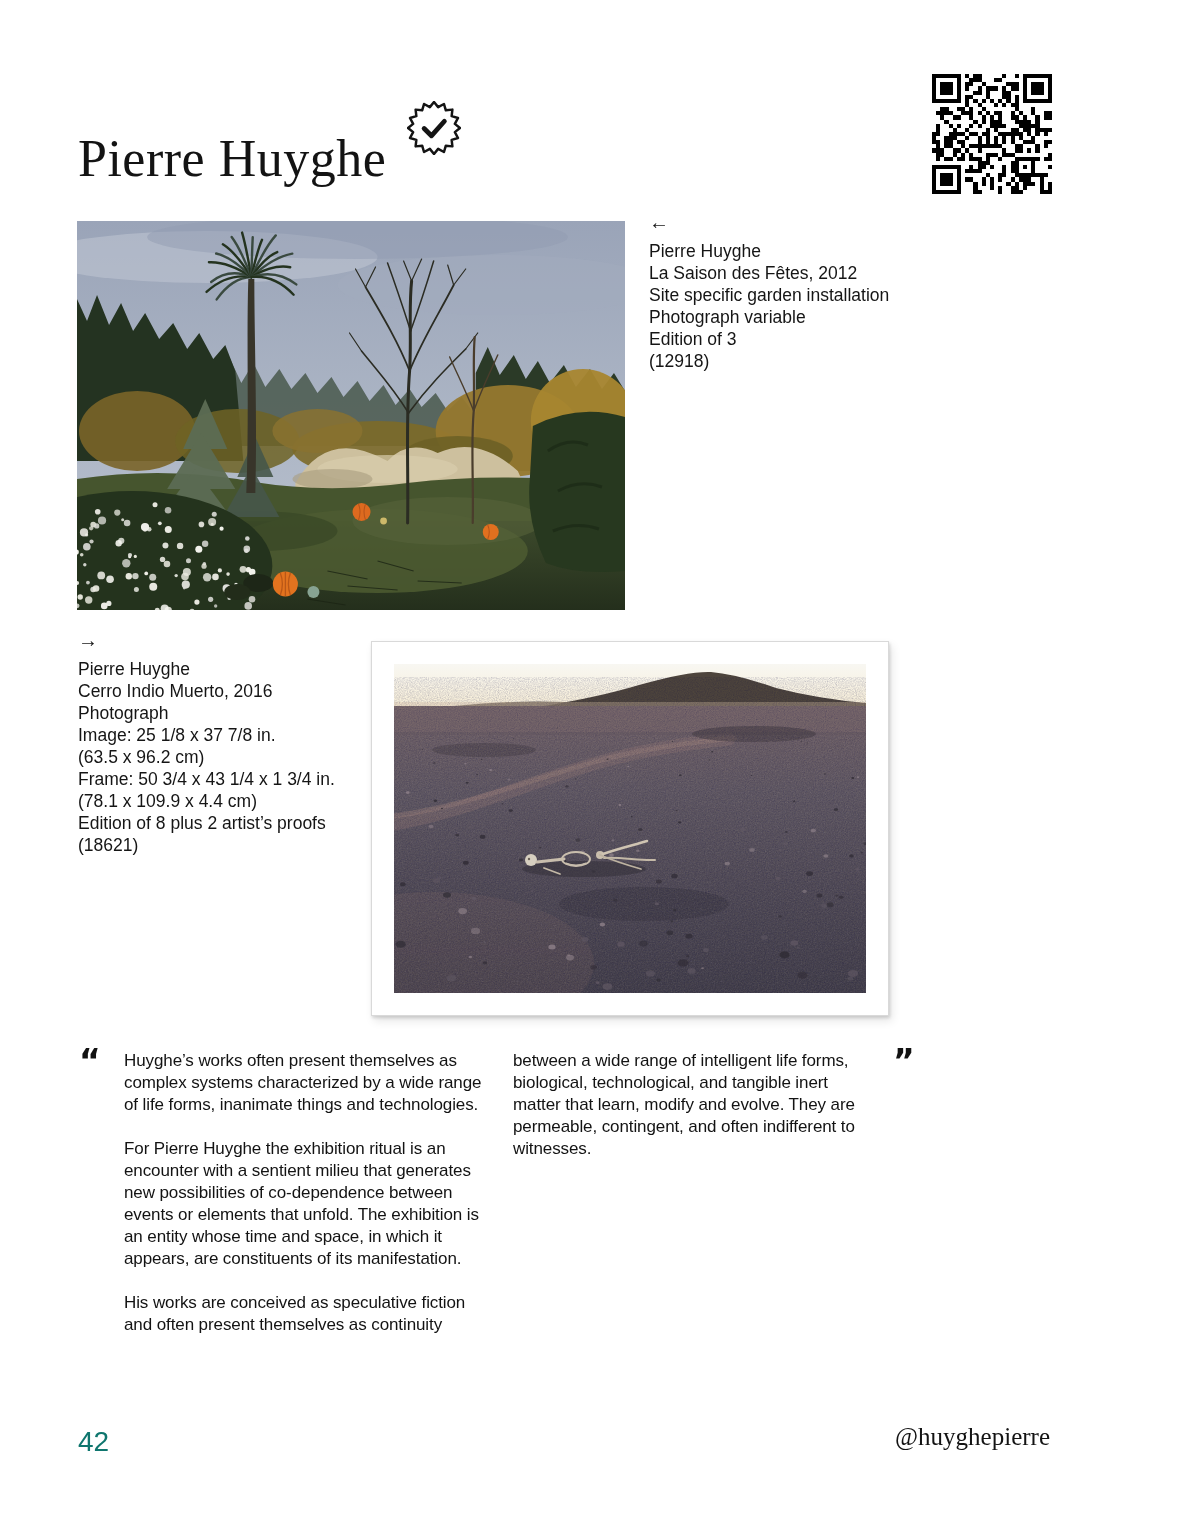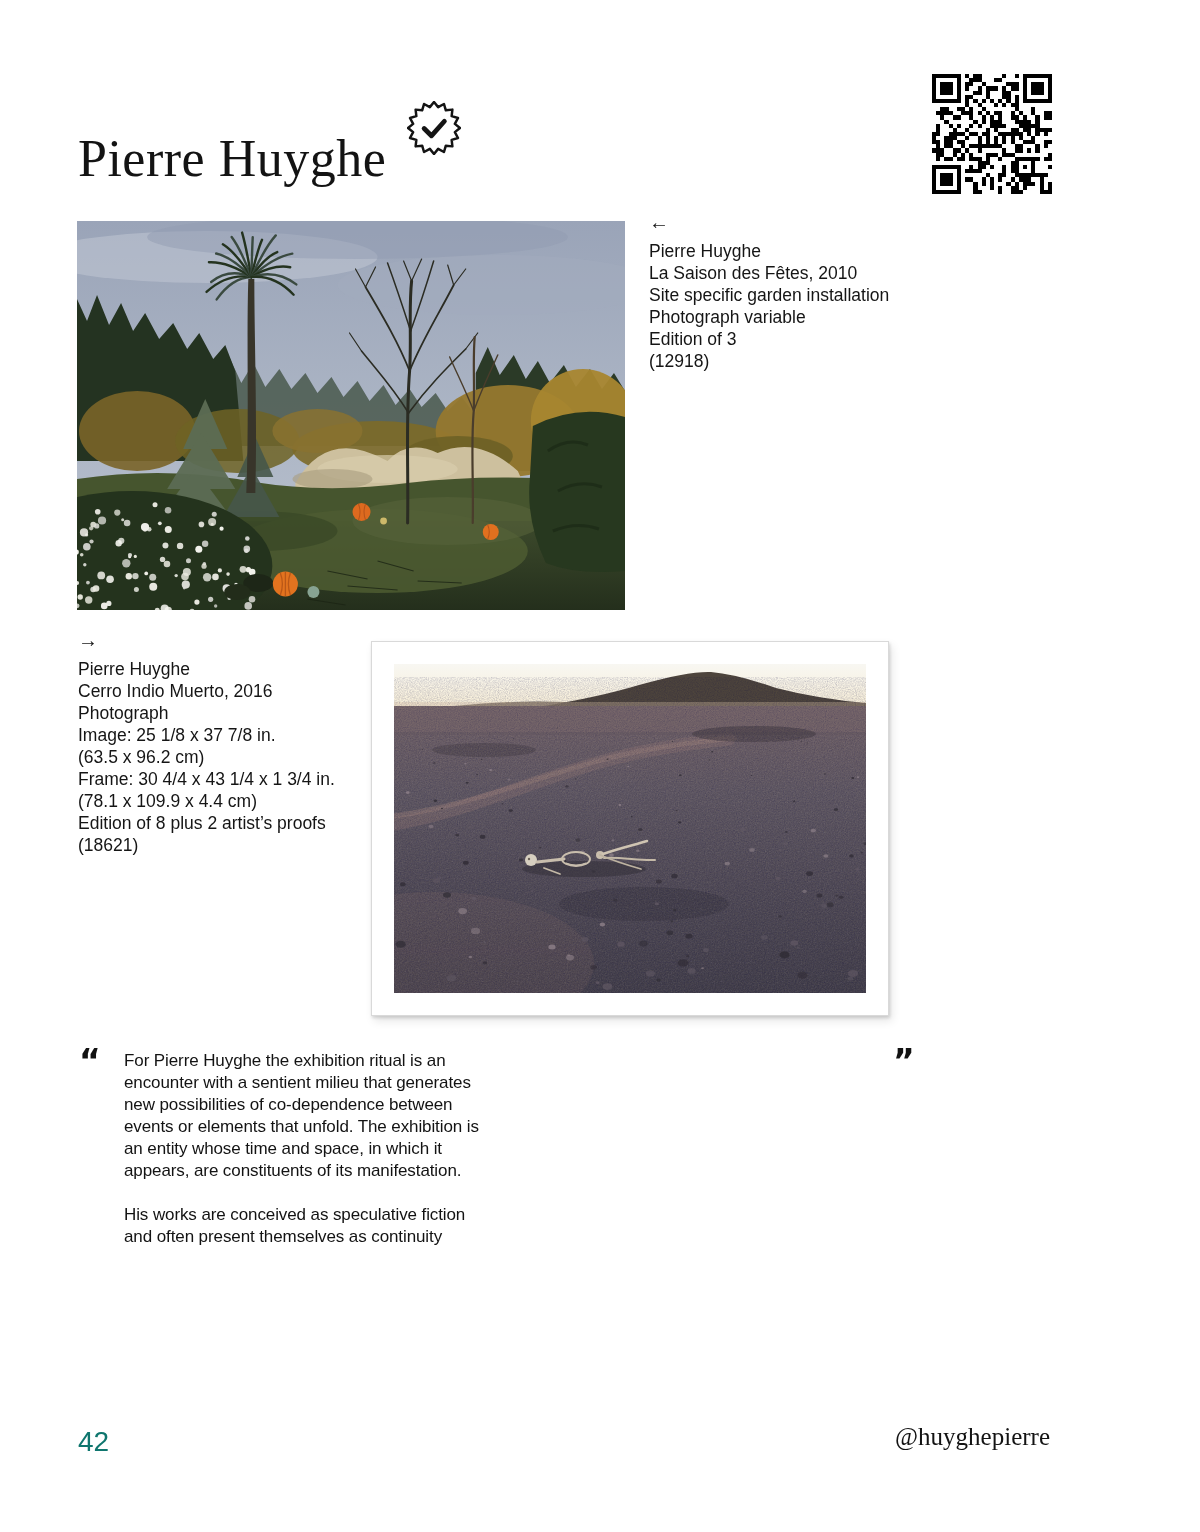--- a/index.html
+++ b/index.html
@@ -659,35 +659,35 @@
       <circle cx="306" cy="300" r="3.4" fill="#cdb96a"></circle>
       <circle cx="208" cy="363" r="12.5" fill="#e2731f"></circle>
       <path d="M203,352 q4,11 0,22 M213,352 q-4,11 0,22 M208,351 v24" stroke="#b95717" stroke-width="1.3" fill="none"></path>
       <circle cx="236" cy="371" r="6" fill="#87a392"></circle>
     </svg>
   </figure>
 
   <div class="caption caption1">
     <div class="arrow">←</div>
     <div>Pierre Huyghe</div>
-    <div>La Saison des Fêtes, 2010</div>
+    <div>La Saison des Fêtes, 2012</div>
     <div>Site specific garden installation</div>
     <div>Photograph variable</div>
     <div>Edition of 3</div>
     <div>(12918)</div>
   </div>
 
   <div class="caption caption2">
     <div class="arrow">→</div>
     <div>Pierre Huyghe</div>
     <div>Cerro Indio Muerto, 2016</div>
     <div>Photograph</div>
     <div>Image: 25 1/8 x 37 7/8 in.</div>
     <div>(63.5 x 96.2 cm)</div>
-    <div>Frame: 30 4/4 x 43 1/4 x 1 3/4 in.</div>
+    <div>Frame: 50 3/4 x 43 1/4 x 1 3/4 in.</div>
     <div>(78.1 x 109.9 x 4.4 cm)</div>
     <div>Edition of 8 plus 2 artist’s proofs</div>
     <div>(18621)</div>
   </div>
 
   <figure class="frame">
     <svg viewBox="0 0 472 329" preserveAspectRatio="none">
       <defs>
         <linearGradient id="sky2" x1="0" y1="0" x2="0" y2="1">
           <stop offset="0" stop-color="#f8f7f2"></stop>
@@ -867,23 +867,25 @@
         <path d="M209,190 C226,184 240,181 253,177" stroke="#cfc4b2" stroke-width="2.6" stroke-linecap="round" fill="none"></path>
         <path d="M210,194 C228,193 246,197 261,196" stroke="#c4b9a7" stroke-width="2" stroke-linecap="round" fill="none"></path>
         <path d="M206,191 C220,197 233,201 247,205" stroke="#bdb2a0" stroke-width="1.8" stroke-linecap="round" fill="none"></path>
         <path d="M150,204 L166,210" stroke="#c4b9a7" stroke-width="1.8" stroke-linecap="round"></path>
       </g>
     </svg>
   </figure>
 
   <div class="qmark qopen">“</div>
   <div class="qcol col-left">
+    <p>Huyghe’s works often present themselves as complex systems characterized by a wide range of life forms, inanimate things and technologies.</p>
     <p>For Pierre Huyghe the exhibition ritual is an encounter with a sentient milieu that generates new possibilities of co-dependence between events or elements that unfold. The exhibition is an entity whose time and space, in which it appears, are constituents of its manifestation.</p>
     <p>His works are conceived as speculative fiction and often present themselves as continuity</p>
   </div>
   <div class="qcol col-right">
+    <p>between a wide range of intelligent life forms, biological, technological, and tangible inert matter that learn, modify and evolve. They are permeable, contingent, and often indifferent to witnesses.</p>
   </div>
   <div class="qmark qclose">”</div>
 
   <div class="page-number">42</div>
   <div class="handle">@huyghepierre</div>
 
 </div>
 
 </body></html>

